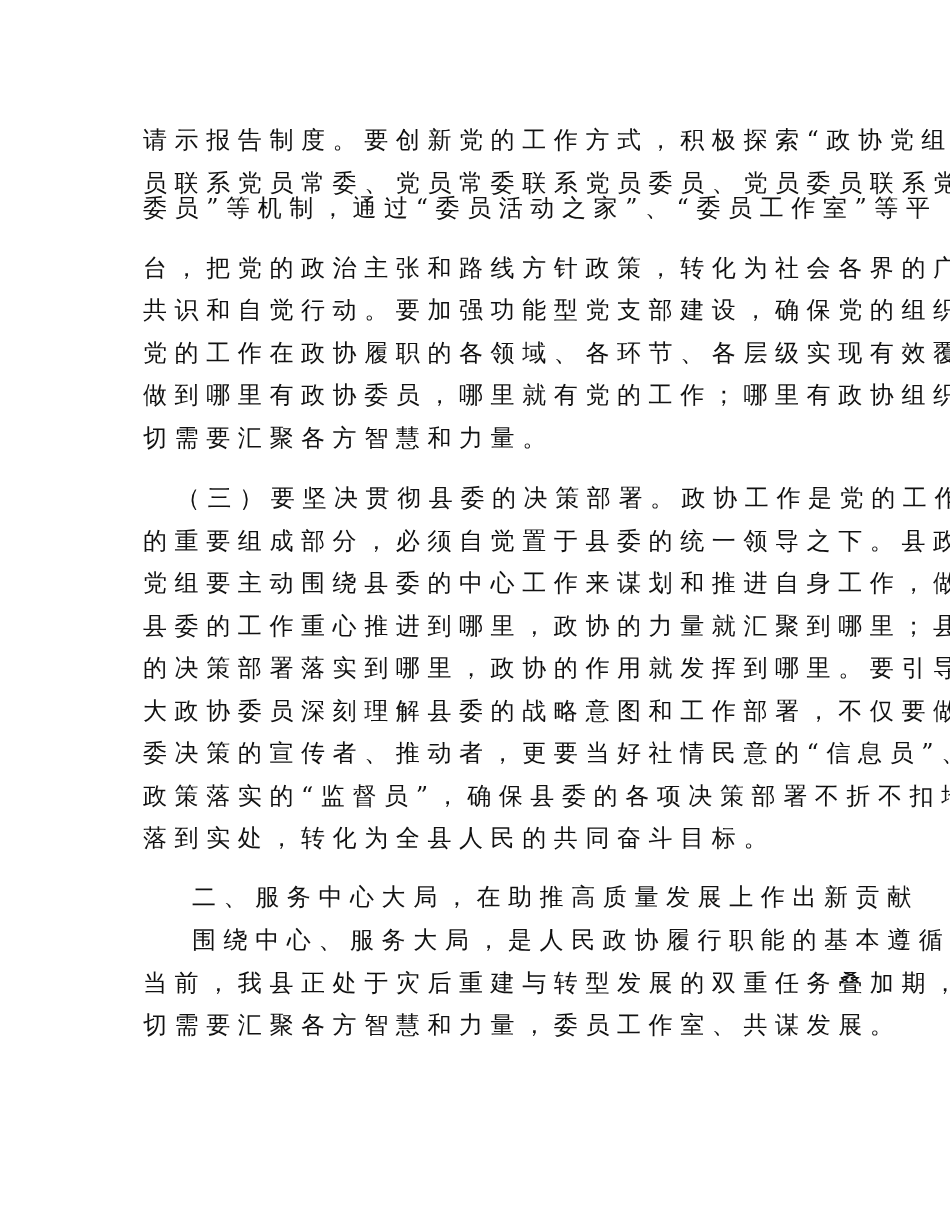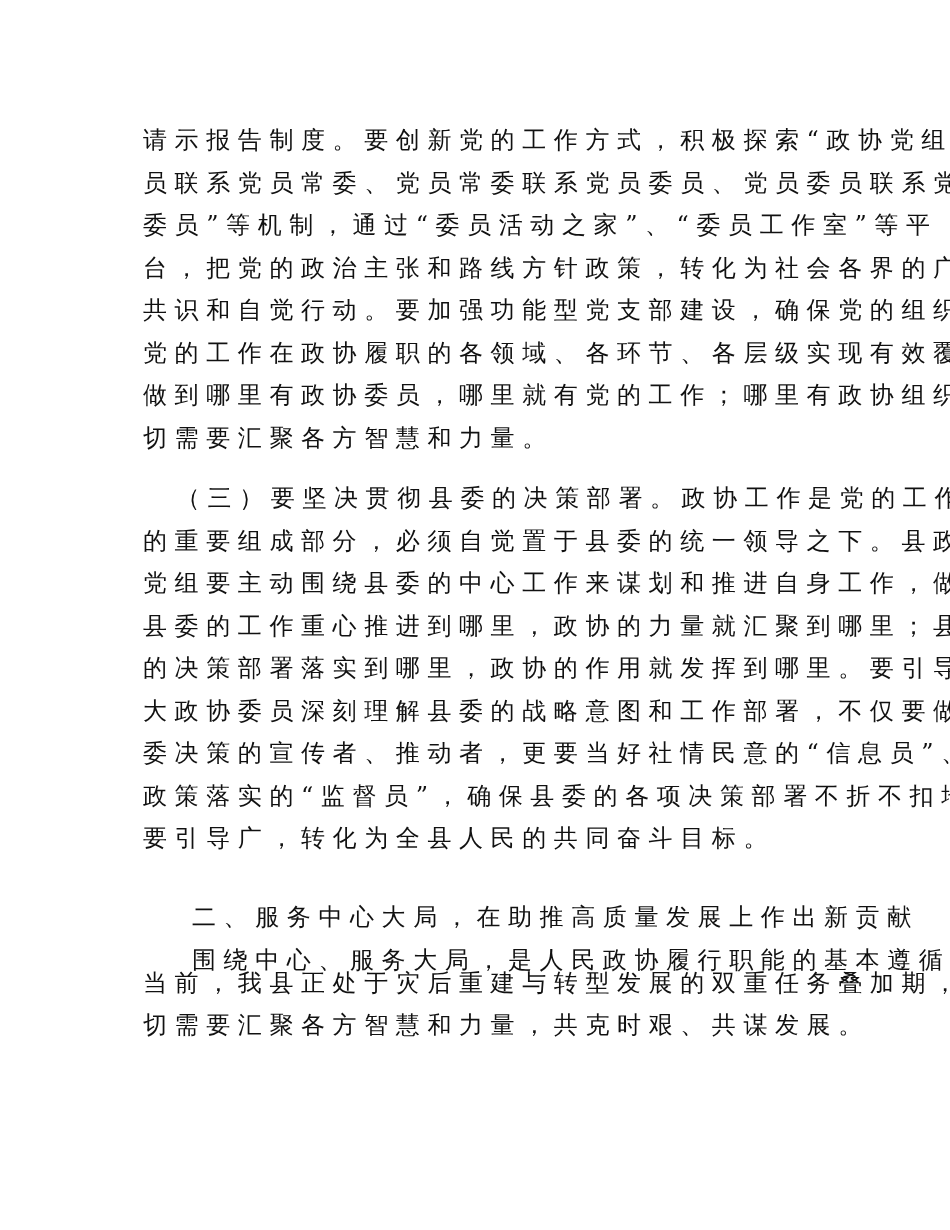--- a/index.html
+++ b/index.html
@@ -24,54 +24,54 @@
   }
   .line {
     position: absolute;
     left: 143px;
     font-size: 24px;
     line-height: 28px;
     height: 28px;
     letter-spacing: 7.6px;
     white-space: nowrap;
   }
-  .indent { left: 192px; margin-top: 20px; }
+  .indent { left: 192px; }
   .indent-paren { left: 176px; }
 </style>
 </head>
 <body>
 
 <div class="page">
 
   <div>
     <div class="line" style="top:126px">请示报告制度。要创新党的工作方式，积极探索“政协党组成</div>
     <div class="line" style="top:169px">员联系党员常委、党员常委联系党员委员、党员委员联系党外</div>
-    <div class="line" style="top:211px">委员”等机制，通过“委员活动之家”、“委员工作室”等平</div>
+    <div class="line" style="top:194px">委员”等机制，通过“委员活动之家”、“委员工作室”等平</div>
     <div class="line" style="top:254px">台，把党的政治主张和路线方针政策，转化为社会各界的广泛</div>
     <div class="line" style="top:296px">共识和自觉行动。要加强功能型党支部建设，确保党的组织和</div>
     <div class="line" style="top:339px">党的工作在政协履职的各领域、各环节、各层级实现有效覆盖，</div>
     <div class="line" style="top:381px">做到哪里有政协委员，哪里就有党的工作；哪里有政协组织，</div>
     <div class="line" style="top:424px">切需要汇聚各方智慧和力量。</div>
   </div>
 
   <div>
     <div class="line indent-paren" style="top:484px">（三）要坚决贯彻县委的决策部署。政协工作是党的工作</div>
     <div class="line" style="top:527px">的重要组成部分，必须自觉置于县委的统一领导之下。县政协</div>
     <div class="line" style="top:569px">党组要主动围绕县委的中心工作来谋划和推进自身工作，做到</div>
     <div class="line" style="top:612px">县委的工作重心推进到哪里，政协的力量就汇聚到哪里；县委</div>
     <div class="line" style="top:654px">的决策部署落实到哪里，政协的作用就发挥到哪里。要引导广</div>
     <div class="line" style="top:697px">大政协委员深刻理解县委的战略意图和工作部署，不仅要做县</div>
     <div class="line" style="top:739px">委决策的宣传者、推动者，更要当好社情民意的“信息员”、</div>
     <div class="line" style="top:782px">政策落实的“监督员”，确保县委的各项决策部署不折不扣地</div>
-    <div class="line" style="top:824px">要引导广，转化为全县人民的共同奋斗目标。</div>
+    <div class="line" style="top:824px">落到实处，转化为全县人民的共同奋斗目标。</div>
   </div>
 
   <div>
     <div class="line indent" style="top:883px">二、服务中心大局，在助推高质量发展上作出新贡献</div>
   </div>
 
   <div>
     <div class="line indent" style="top:926px">围绕中心、服务大局，是人民政协履行职能的基本遵循。</div>
     <div class="line" style="top:969px">当前，我县正处于灾后重建与转型发展的双重任务叠加期，迫</div>
-    <div class="line" style="top:1011px">切需要汇聚各方智慧和力量，共克时艰、共谋发展。</div>
+    <div class="line" style="top:1011px">切需要汇聚各方智慧和力量，委员工作室、共谋发展。</div>
   </div>
 
 </div>
 
 </body></html>

